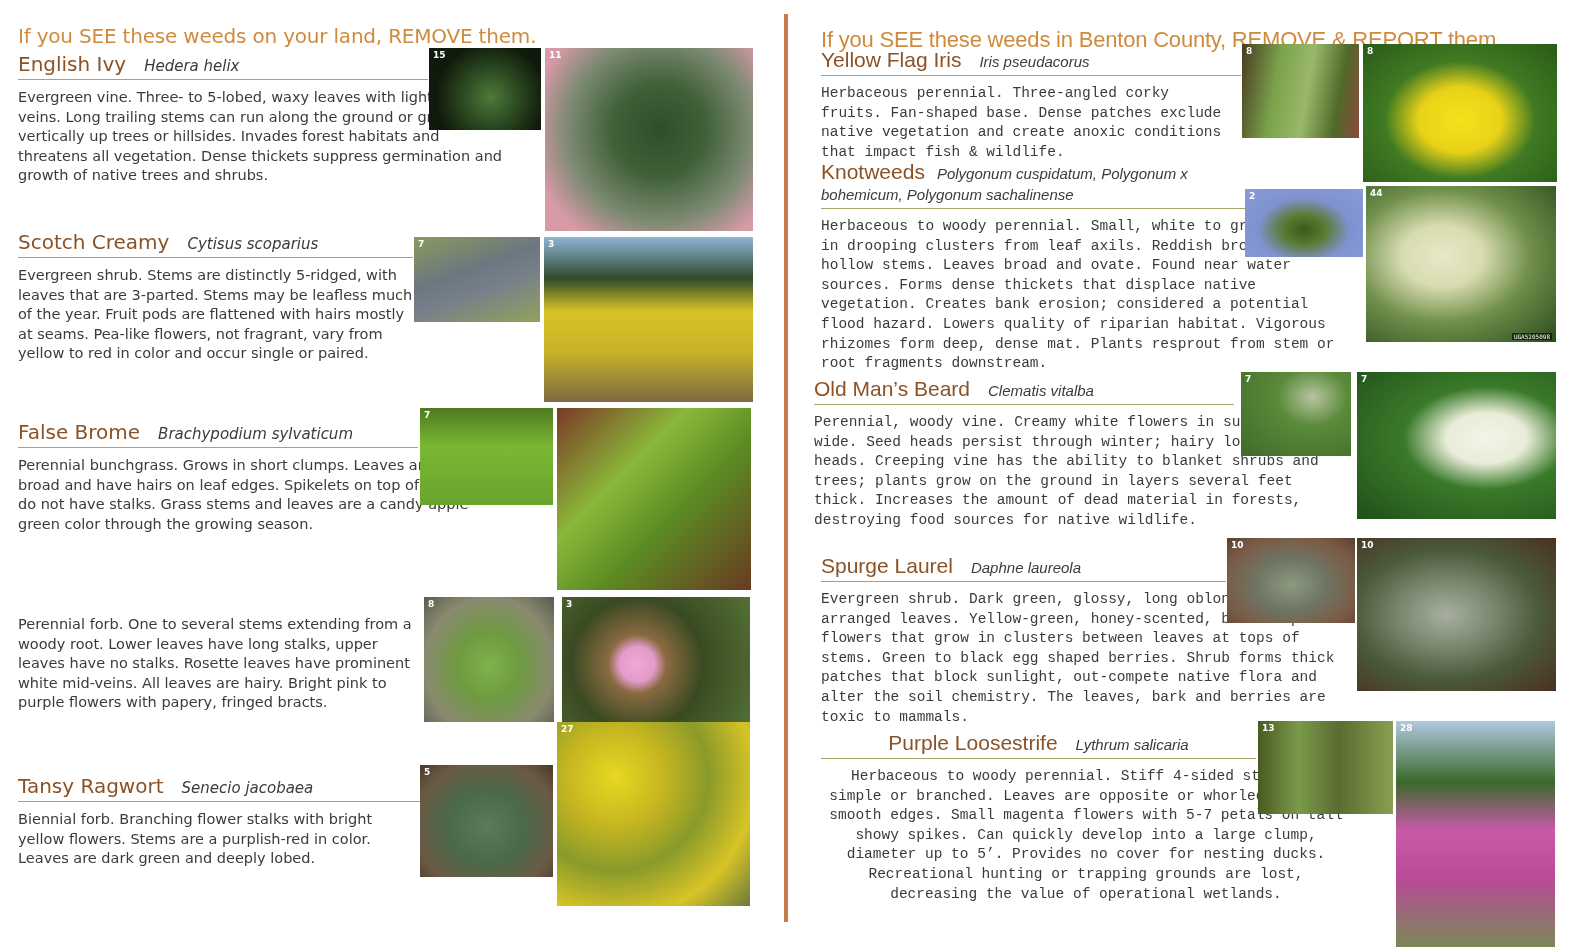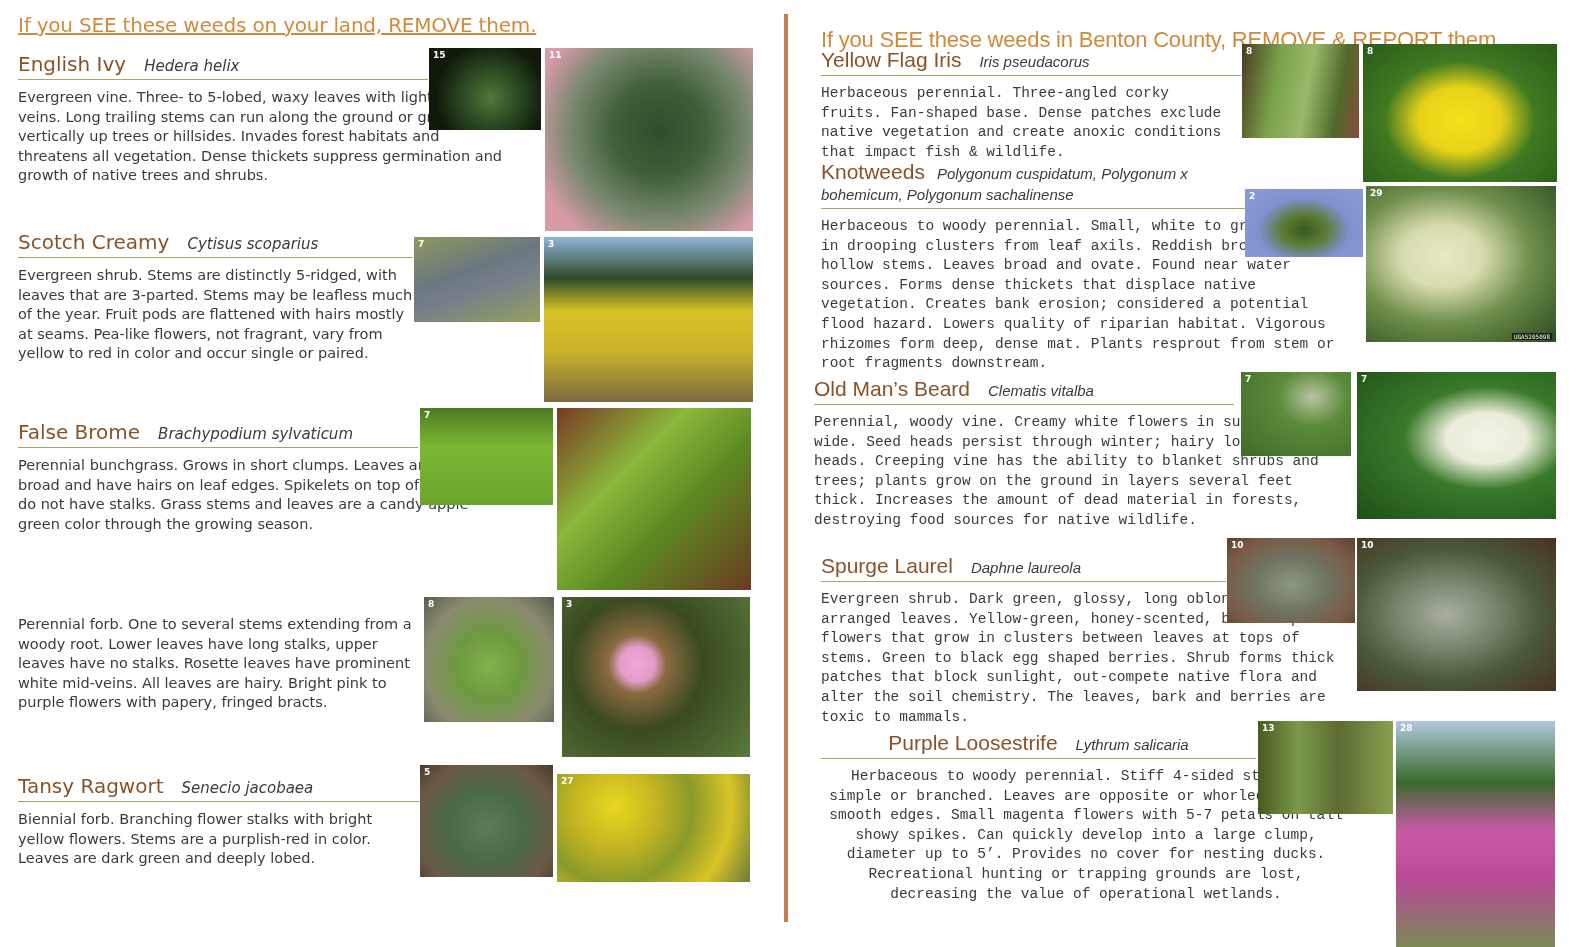--- a/index.html
+++ b/index.html
@@ -6,21 +6,21 @@
   html, body { width: 1578px; height: 947px; background: #ffffff; overflow: hidden; }
   body { font-family: "DejaVu Sans", sans-serif; color: #3b3b3b; position: relative; }
 
   .page { position: absolute; top: 0; }
   .page.left { left: 0; width: 770px; }
   .page.right { left: 800px; width: 778px; }
 
   .divider { position: absolute; left: 784px; top: 14px; width: 4px; height: 908px; background: #c47d4e; }
 
   .banner { position: absolute; font-size: 20px; color: #d08a3c; white-space: nowrap; letter-spacing: -0.2px; }
-  .page.left .banner { left: 18px; top: 13px; text-decoration: underline; }
+  .page.left .banner { left: 18px; top: 24px; }
   .page.right .banner { left: 21px; top: 27px; font-family: "Liberation Sans", sans-serif; font-size: 22px; }
 
   .entry { position: absolute; }
   .entry .head { position: relative; padding-bottom: 3px; border-bottom: 1.5px solid #a8a46a; white-space: nowrap; }
   .entry .common { font-size: 20px; color: #8a5226; font-weight: 500; }
   .entry .sci { font-size: 15px; font-style: italic; color: #3b3b3b; margin-left: 18px; }
   .entry .desc { font-size: 14.5px; line-height: 19.6px; color: #3b3b3b; margin-top: 8px; }
 
   .page.right .entry .common { font-family: "Liberation Sans", sans-serif; font-size: 21px; }
   .page.right .entry .sci { font-family: "Liberation Sans", sans-serif; font-size: 15px; }
@@ -89,21 +89,21 @@
 
   <div class="entry" style="left:18px; top:774px; width:402px;">
     <div class="head">
       <span class="common">Tansy Ragwort</span><span class="sci">Senecio jacobaea</span>
     </div>
     <div class="desc" style="width:395px;">Biennial forb. Branching flower stalks with bright yellow flowers. Stems are a purplish-red in color. Leaves are dark green and deeply lobed.</div>
   </div>
   <div class="photo" style="left:420px; top:765px; width:133px; height:112px; background:radial-gradient(ellipse at 50% 55%, #5d7a5a 0, #4a6a4a 40%, #6a5a45 75%, #4a3a2a 100%);">
       <span class="num">5</span>
     </div>
-  <div class="photo" style="left:557px; top:774px; width:193px; height:108px; background:radial-gradient(circle at 30% 30%, #e8d820 0, #c8b720 25%, #8a9a2a 50%, #d8c426 75%, #6a7a3a 100%);text-decoration:underline;">
+  <div class="photo" style="left:557px; top:722px; width:193px; height:184px; background:radial-gradient(circle at 30% 30%, #e8d820 0, #c8b720 25%, #8a9a2a 50%, #d8c426 75%, #6a7a3a 100%);text-decoration:underline;">
       <span class="num">27</span>
     </div>
 </div>
 
 <div class="page right">
   <div class="banner">If you SEE these weeds in Benton County, REMOVE &amp; REPORT them.</div>
 
   <div class="entry" style="left:21px; top:48px; width:420px;">
     <div class="head">
       <span class="common">Yellow Flag Iris</span><span class="sci">Iris pseudacorus</span>
@@ -120,21 +120,21 @@
   <div class="entry" style="left:21px; top:161px; width:425px;">
     <div class="head" style="white-space:normal; line-height:21px;">
       <span class="common">Knotweeds</span><span class="sci" style="margin-left:12px;">Polygonum cuspidatum, Polygonum x bohemicum, Polygonum sachalinense</span>
     </div>
     <div class="desc" style="width:525px;">Herbaceous  to woody perennial. Small, white to green flowers in drooping clusters from leaf axils. Reddish brown and hollow stems. Leaves broad and ovate. Found near water sources. Forms dense thickets that displace native vegetation. Creates bank erosion; considered a potential flood hazard. Lowers quality of riparian habitat. Vigorous rhizomes form deep, dense mat. Plants resprout from stem or root fragments downstream.</div>
   </div>
   <div class="photo" style="left:445px; top:189px; width:118px; height:68px; background:radial-gradient(ellipse at 50% 60%, #3a5a20 0, #5a7a30 25%, #7f92cf 55%, #8a9ad8 100%);">
       <span class="num">2</span>
     </div>
   <div class="photo" style="left:566px; top:186px; width:190px; height:156px; background:radial-gradient(ellipse at 40% 45%, #e8e8c8 0, #d8dcb0 25%, #6f8f4a 55%, #2a4a1f 100%);">
-      <span class="num">29</span>
+      <span class="num">44</span>
       <span class="credit">UGA5205098</span>
     </div>
 
   <div class="entry" style="left:14px; top:377px; width:420px;">
     <div class="head">
       <span class="common">Old Man’s Beard</span><span class="sci">Clematis vitalba</span>
     </div>
     <div class="desc" style="width:520px;">Perennial, woody vine. Creamy white flowers in summer, 1” wide. Seed heads persist through winter; hairy looking seed heads. Creeping vine has the ability to blanket shrubs and trees; plants grow on the ground in layers several feet thick. Increases the amount of dead material in forests, destroying food sources for native wildlife.</div>
   </div>
   <div class="photo" style="left:441px; top:372px; width:110px; height:84px; background:radial-gradient(ellipse at 65% 30%, #b8c4a0 0, #5a8a3a 35%, #3f6a2a 100%);">

